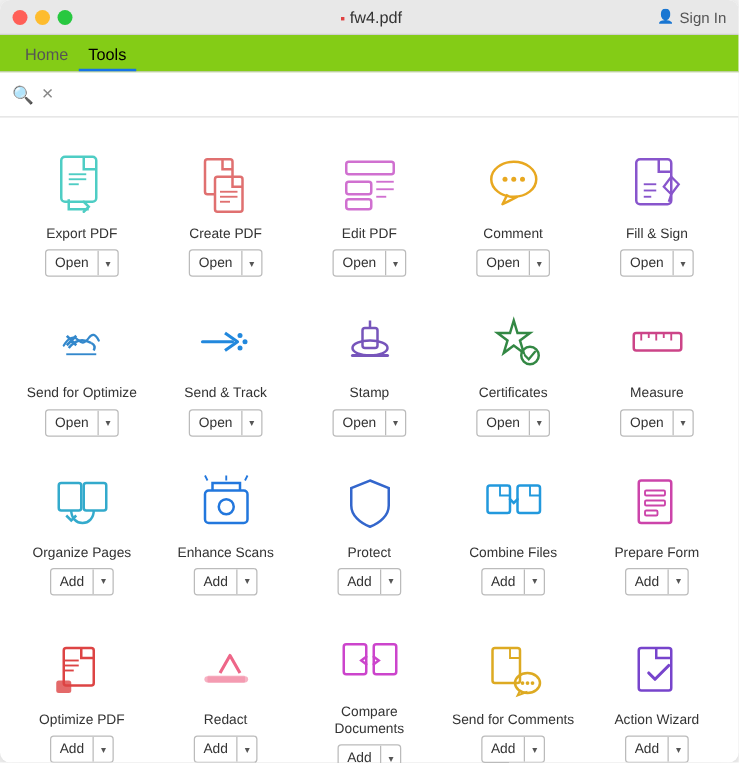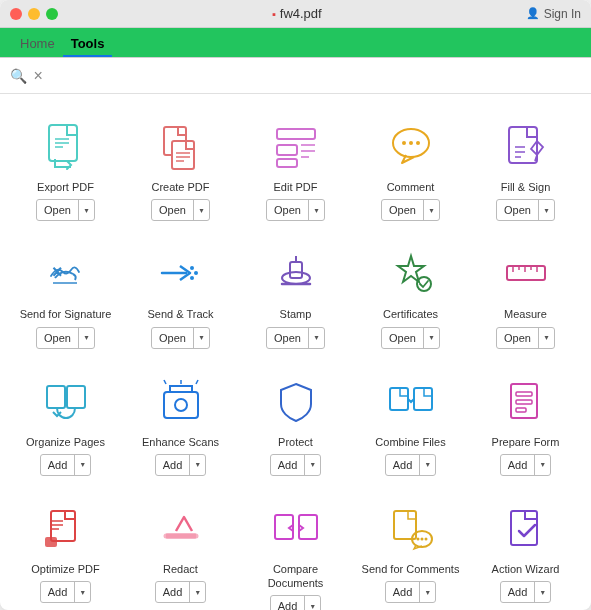--- a/index.html
+++ b/index.html
@@ -51,38 +51,38 @@
       align-items: center;
       gap: 4px;
       font-size: 12px;
       color: #555;
       background: none;
       border: none;
       cursor: pointer;
     }
     
     .nav-bar {
-      background: #22c55e;
+      background: #84cc16;
       height: 30px;
       display: flex;
       align-items: flex-end;
       padding: 0 12px;
       border-bottom: 1px solid #d0d0d0;
       flex-shrink: 0;
     }
     .nav-item {
       font-size: 13px;
       color: #555;
       padding: 4px 8px;
       cursor: pointer;
       border-bottom: 2px solid transparent;
     }
     .nav-item.active {
       color: #000;
-      font-weight: 700;
+      font-weight: 400;
       border-bottom: 2px solid #1473e6;
     }
     
     .search-bar {
       background: #fff;
       height: 36px;
       display: flex;
       align-items: center;
       padding: 0 10px;
       border-bottom: 1px solid #e0e0e0;
@@ -115,20 +115,21 @@
       display: grid;
       grid-template-columns: repeat(5, 1fr);
       gap: 0;
     }
     .tool-item {
       display: flex;
       flex-direction: column;
       align-items: center;
       padding: 14px 8px 10px;
       cursor: pointer;
+      justify-content: center;
     }
     .tool-icon {
       width: 56px;
       height: 56px;
       display: flex;
       align-items: center;
       justify-content: center;
       margin-bottom: 6px;
     }
     .tool-name {
@@ -301,21 +302,21 @@
         <div class="tool-icon">
           <svg width="50" height="50" viewBox="0 0 50 50">
             <text x="10" y="30" font-size="18" fill="none" stroke="#3388cc" stroke-width="1.2" font-style="italic" font-family="Georgia,serif">×</text>
             <path d="M14 30 Q22 20 32 26" fill="none" stroke="#3388cc" stroke-width="2"></path>
             <path d="M32 26 Q36 28 34 32" fill="none" stroke="#3388cc" stroke-width="2"></path>
             <line x1="12" y1="35" x2="36" y2="35" stroke="#3388cc" stroke-width="1.5"></line>
 
             <path d="M10 28 Q16 18 22 24 Q26 28 30 22 Q34 16 38 24" fill="none" stroke="#3388cc" stroke-width="1.8" stroke-linecap="round"></path>
           </svg>
         </div>
-        <div class="tool-name">Send for Signature</div>
+        <div class="tool-name">Send for Optimize</div>
         <div class="tool-btn-group">
           <button class="tool-btn-main">Open</button>
           <button class="tool-btn-arrow">▾</button>
         </div>
       </div>
 
       <div class="tool-item">
         <div class="tool-icon">
           <svg width="50" height="50" viewBox="0 0 50 50">
             <line x1="6" y1="25" x2="30" y2="25" stroke="#2288dd" stroke-width="2.5" stroke-linecap="round"></line>

